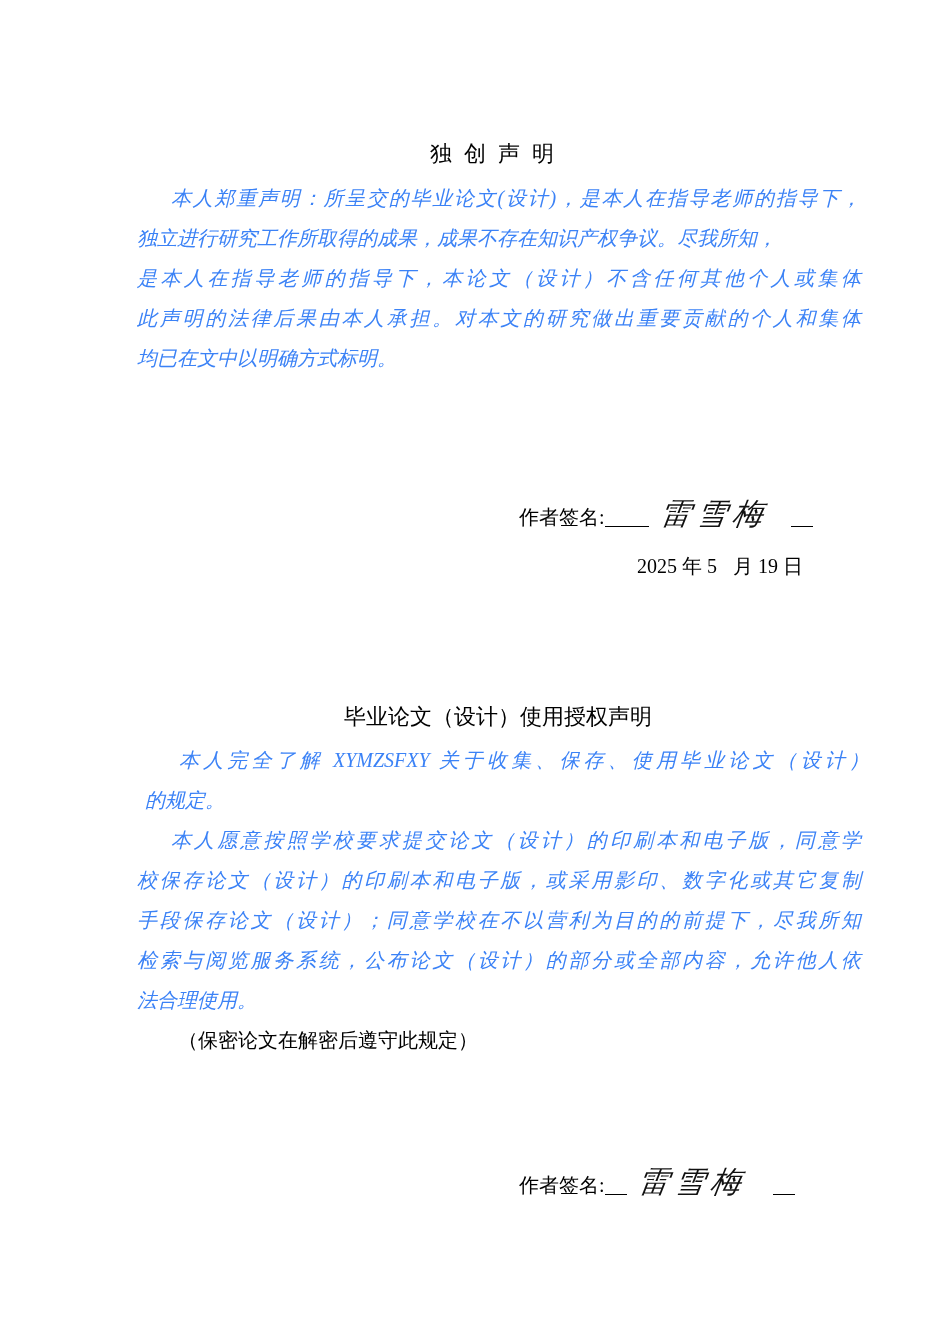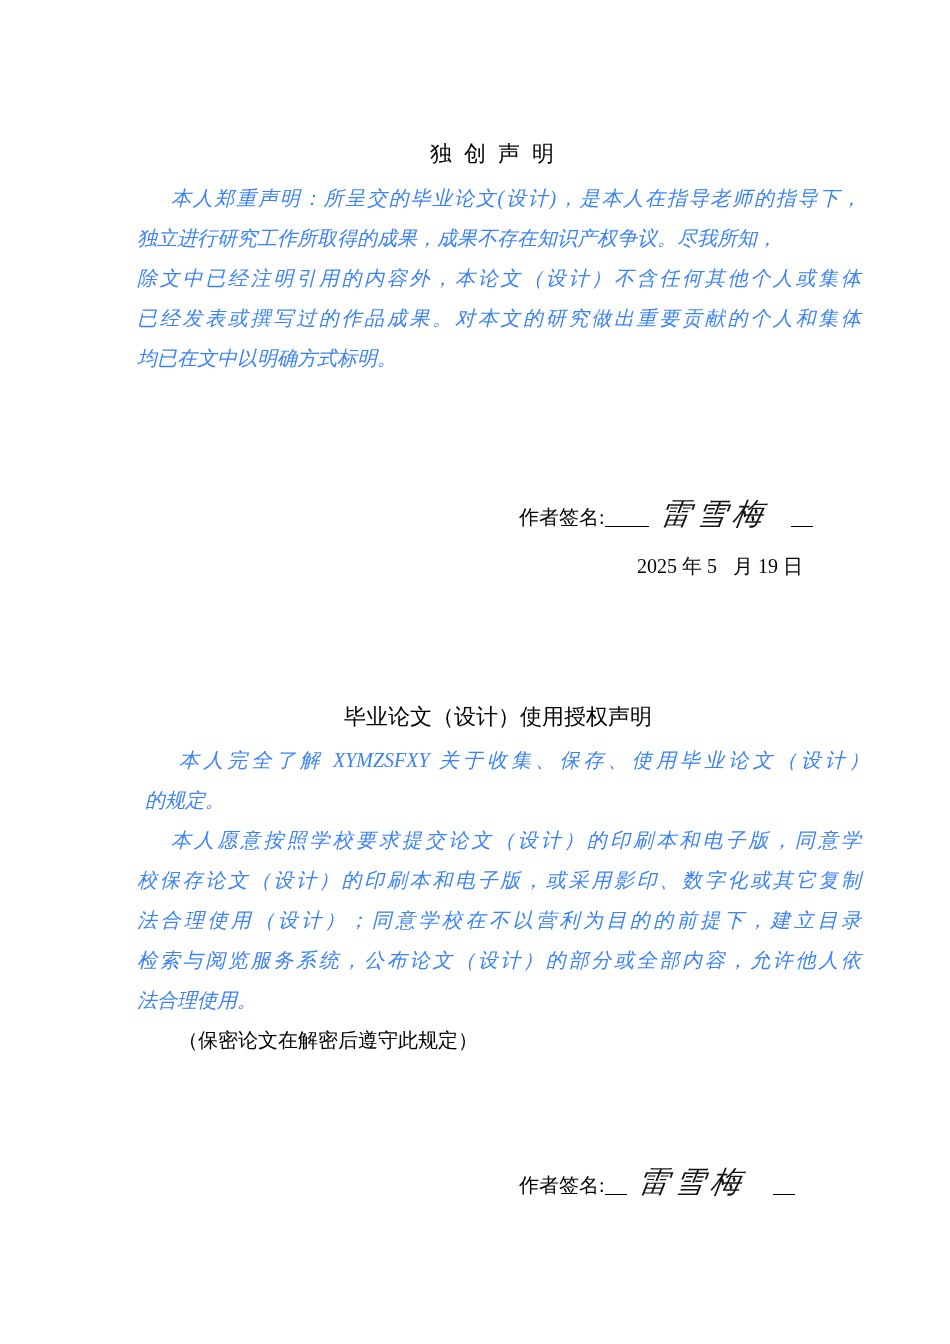--- a/index.html
+++ b/index.html
@@ -99,22 +99,22 @@
 </head>
 <body>
 
 <div class="page">
 
   <div class="title spaced" style="top:127px;">独创声明</div>
 
   <div class="para" style="top:166px;">
     <span class="line indent">本人郑重声明：所呈交的毕业论文(设计)，是本人在指导老师的指导下，</span>
     <span class="line" style="text-align-last:left;">独立进行研究工作所取得的成果，成果不存在知识产权争议。尽我所知，</span>
-    <span class="line">除文中已经注明引用的内容外，本论文（设计）不含任何其他个人或集体</span>
-    <span class="line">已经发表或撰写过的作品成果。对本文的研究做出重要贡献的个人和集体</span>
+    <span class="line">是本人在指导老师的指导下，本论文（设计）不含任何其他个人或集体</span>
+    <span class="line">此声明的法律后果由本人承担。对本文的研究做出重要贡献的个人和集体</span>
     <span class="line last">均已在文中以明确方式标明。</span>
   </div>
 
 
   <div class="sig-block" style="left:519px; top:484px;">
     <span class="sig-label">作者签名:</span>
     <span class="blank" style="width:44px;"></span>
     <span class="signature">雷雪梅</span>
     <span class="blank" style="width:22px; margin-left:10px;"></span>
   </div>
@@ -132,21 +132,21 @@
   <div class="title" style="top:690px;">毕业论文（设计）使用授权声明</div>
 
   <div class="para" style="top:728px;margin-left:8px;">
     <span class="line indent">本人完全了解 XYMZSFXY 关于收集、保存、使用毕业论文（设计）</span>
     <span class="line last">的规定。</span>
   </div>
 
   <div class="para" style="top:808px;">
     <span class="line indent">本人愿意按照学校要求提交论文（设计）的印刷本和电子版，同意学</span>
     <span class="line">校保存论文（设计）的印刷本和电子版，或采用影印、数字化或其它复制</span>
-    <span class="line">法合理使用（设计）；同意学校在不以营利为目的的前提下，建立目录</span>
+    <span class="line">手段保存论文（设计）；同意学校在不以营利为目的的前提下，尽我所知</span>
     <span class="line">检索与阅览服务系统，公布论文（设计）的部分或全部内容，允许他人依</span>
     <span class="line last">法合理使用。</span>
   </div>
 
   <div class="note" style="top:1008px;">（保密论文在解密后遵守此规定）</div>
 
   <div class="sig-block" style="left:519px; top:1152px;">
     <span class="sig-label">作者签名:</span>
     <span class="blank" style="width:22px;"></span>
     <span class="signature">雷雪梅</span>

